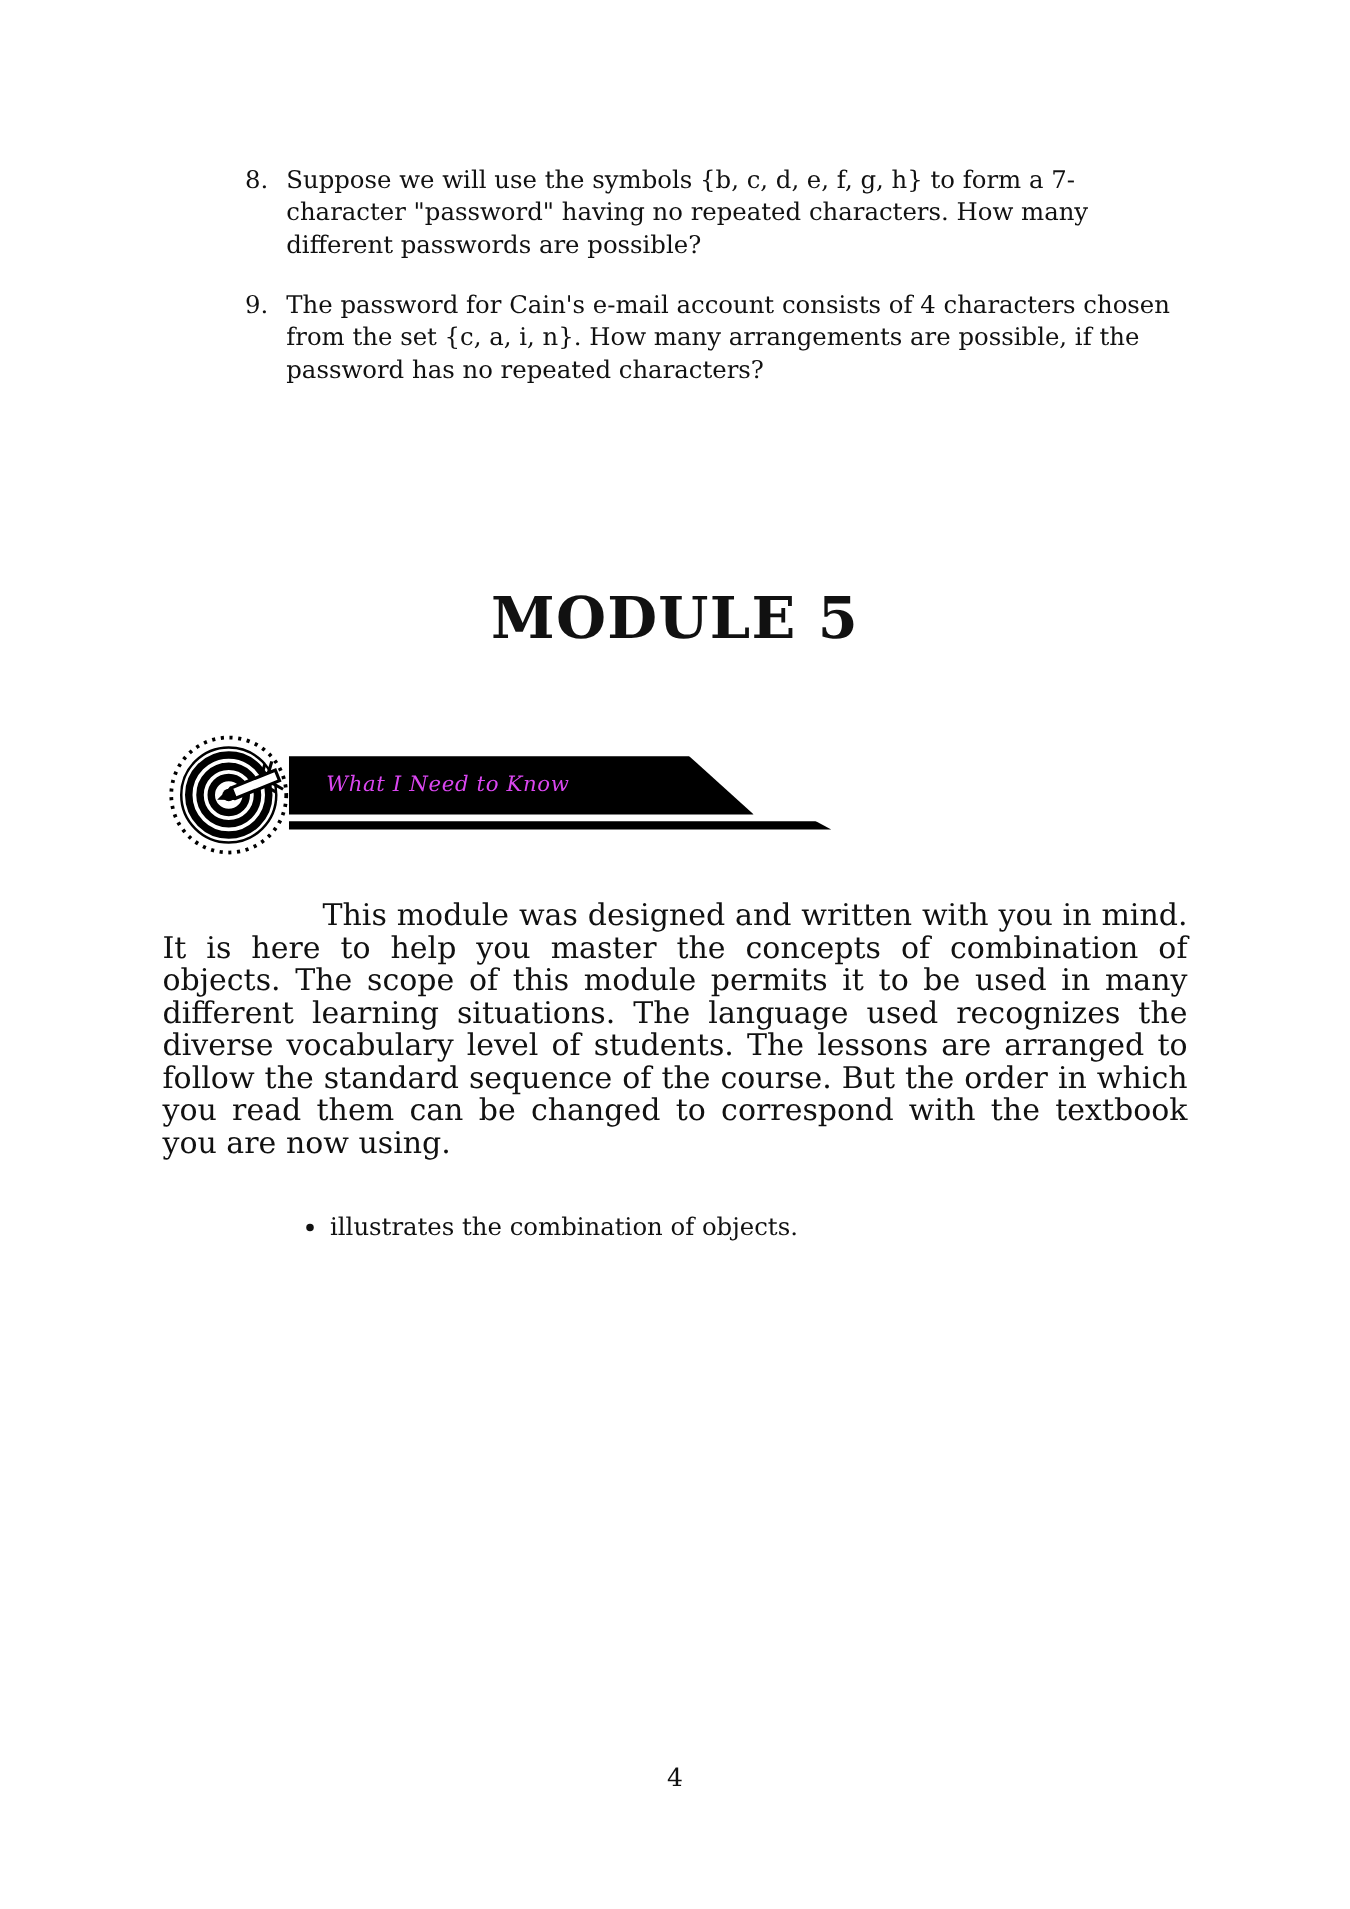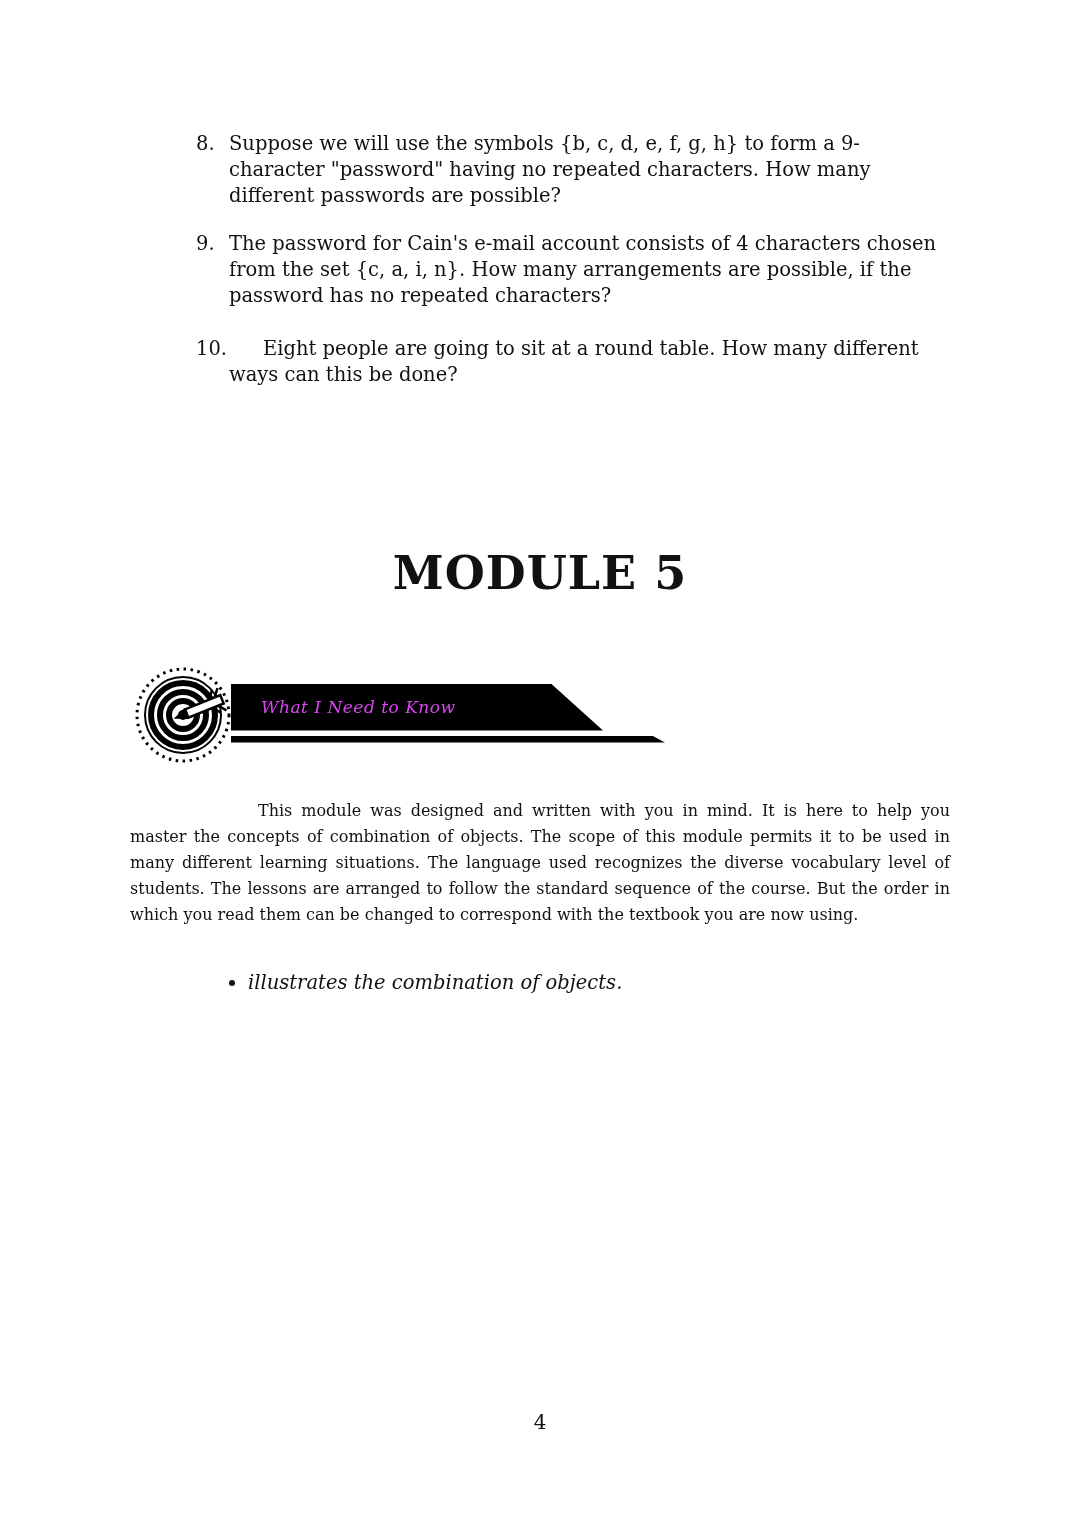--- a/index.html
+++ b/index.html
@@ -87,69 +87,65 @@
     margin-top: 5px;
     width: 434px;
     height: 7px;
     background: #000000;
     clip-path: polygon(0 0, 97% 0, 100% 100%, 0 100%);
   }
 
   
   .intro {
     margin: 30px 130px 0 130px;
-    font-size: 16px;
+    font-size: 24px;
     line-height: 26px;
     text-align: justify;
     text-indent: 128px;
   }
   .expectation {
     margin: 22px 130px 0 130px;
     font-size: 19.5px;
     line-height: 26px;
   }
   .objectives {
     margin: 42px 130px 0 130px;
     padding-left: 118px;
     font-size: 19.5px;
     line-height: 26px;
   }
-  .objectives li { margin: 0; font-style: italic; }
+  .objectives li { margin: 16px; }
 
   
   .page-number {
     position: absolute;
     left: 0;
     right: 0;
     top: 1410px;
     text-align: center;
     font-size: 20px;
   }
 </style>
 </head>
 <body>
 
 <div class="page">
 
   <div class="exercise-list">
 
     <div class="exercise-item">
       <span class="num">8.</span>
-      <p>Suppose we will use the symbols {b, c, d, e, f, g, h} to form a 9-character "password" having no repeated characters. How many different passwords are possible?</p>
+      <p>Suppose we will use the symbols {b, c, d, e, f, g, h} to form a 7-character "password" having no repeated characters. How many different passwords are possible?</p>
     </div>
 
     <div class="exercise-item">
       <span class="num">9.</span>
       <p>The password for Cain's e-mail account consists of 4 characters chosen from the set {c, a, i, n}. How many arrangements are possible, if the password has no repeated characters?</p>
     </div>
 
-    <div class="exercise-item extra-gap indent-first">
-      <span class="num">10.</span>
-      <p>Eight people are going to sit at a round table. How many different ways can this be done?</p>
-    </div>
 
   </div>
 
   <h1 class="module-title">MODULE 5</h1>
 
   <div class="banner">
     <div class="target-icon-wrap">
       <svg viewBox="0 0 106 106" width="106" height="106" aria-hidden="true">
 
         <circle cx="50" cy="56" r="46" fill="none" stroke="#000" stroke-width="3" stroke-dasharray="2.5 4.5"></circle>

